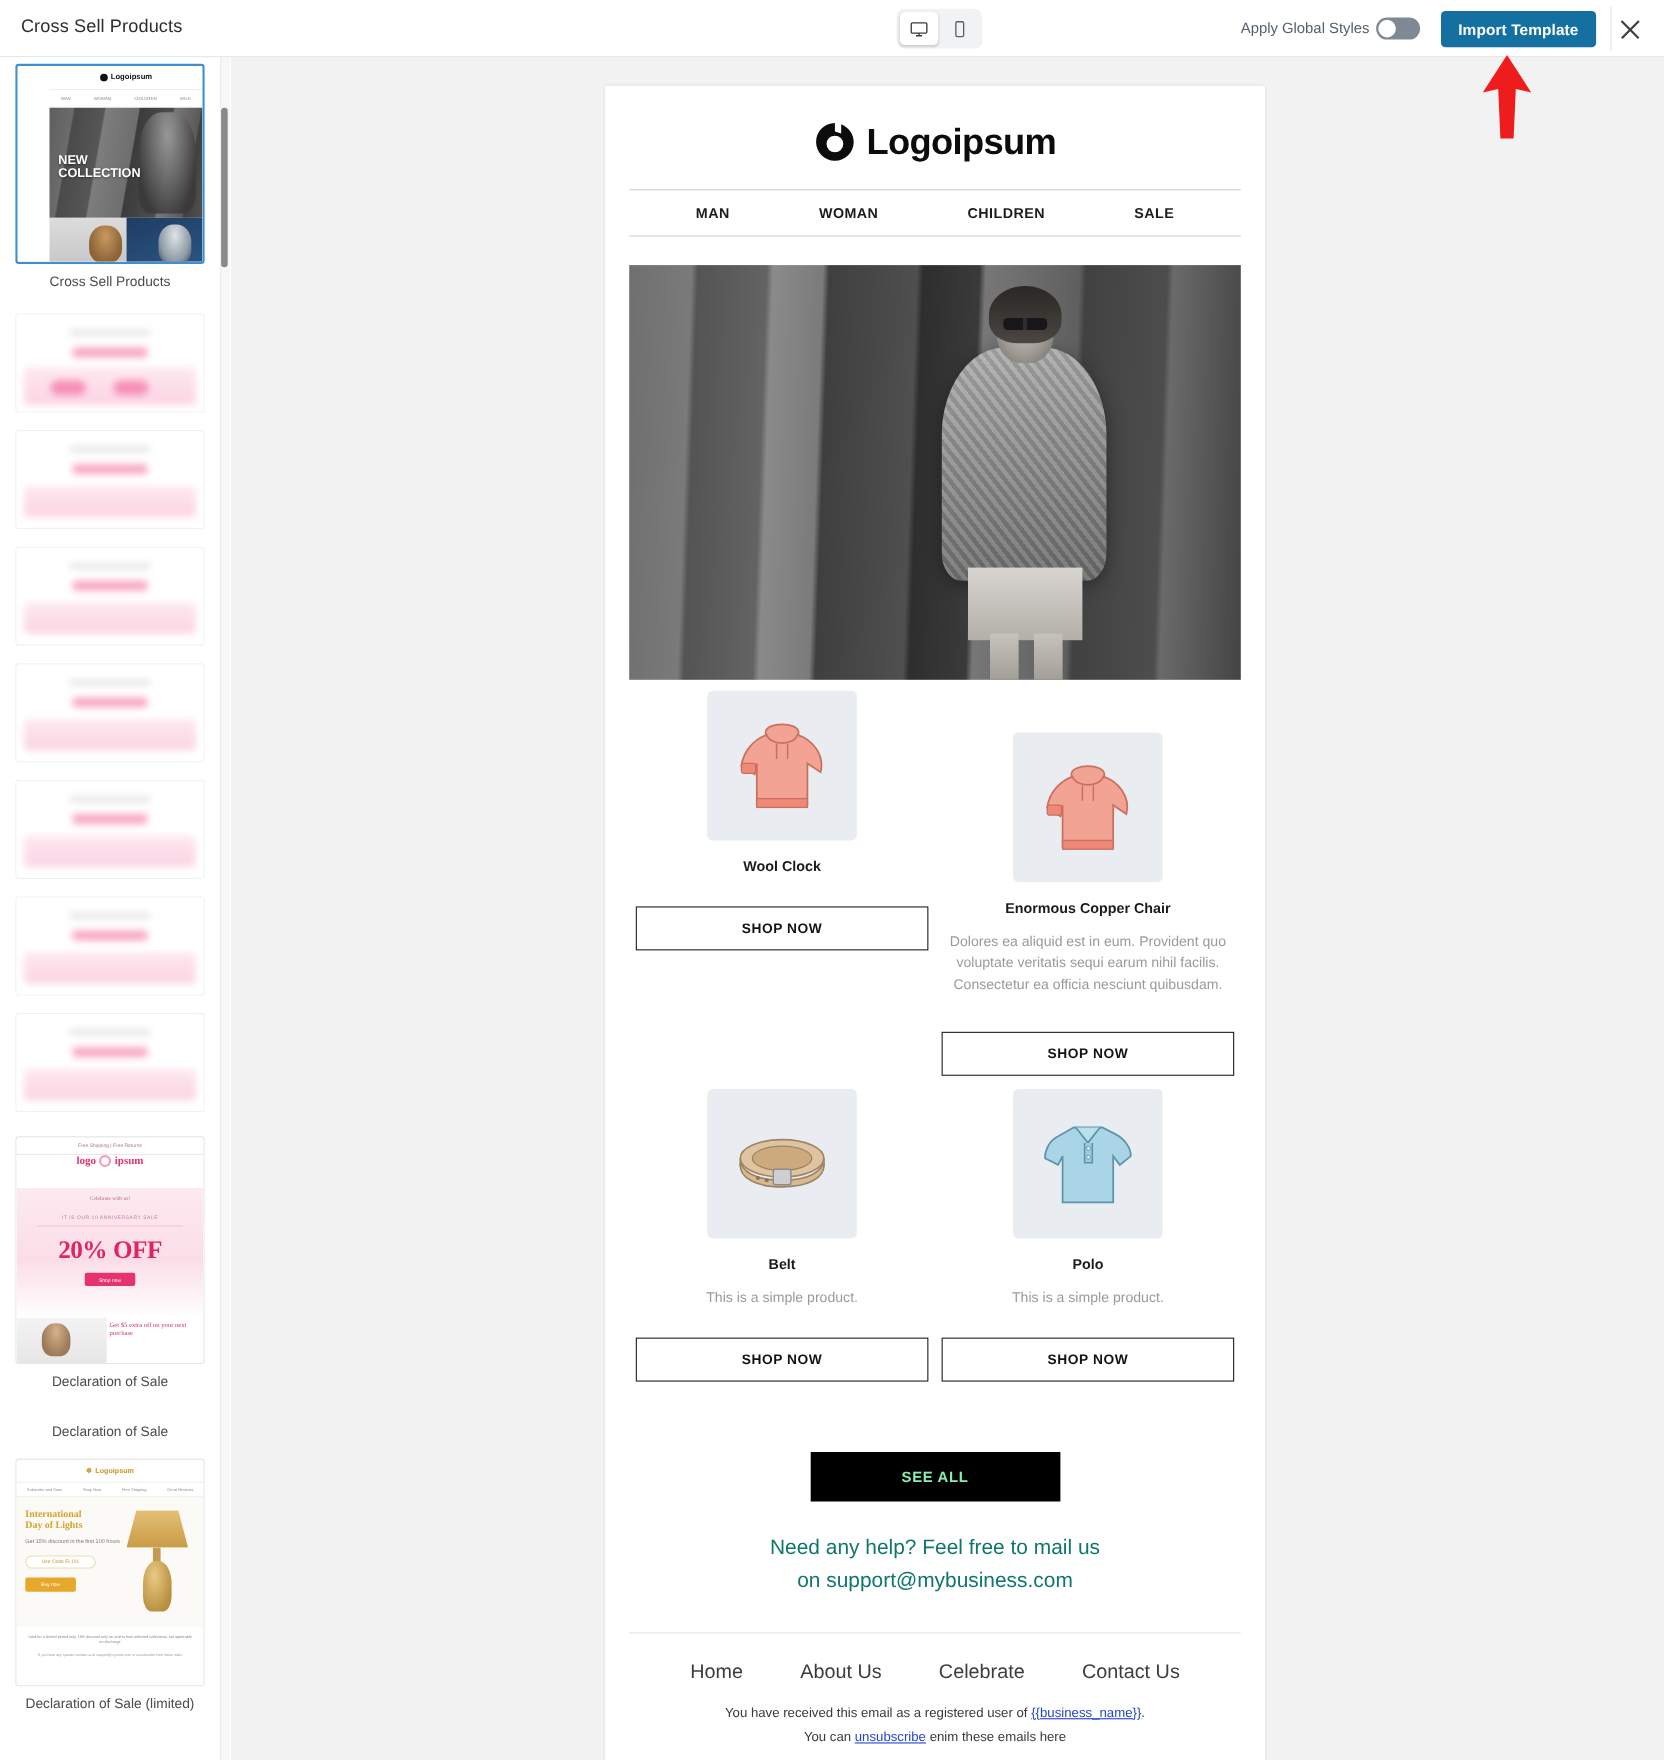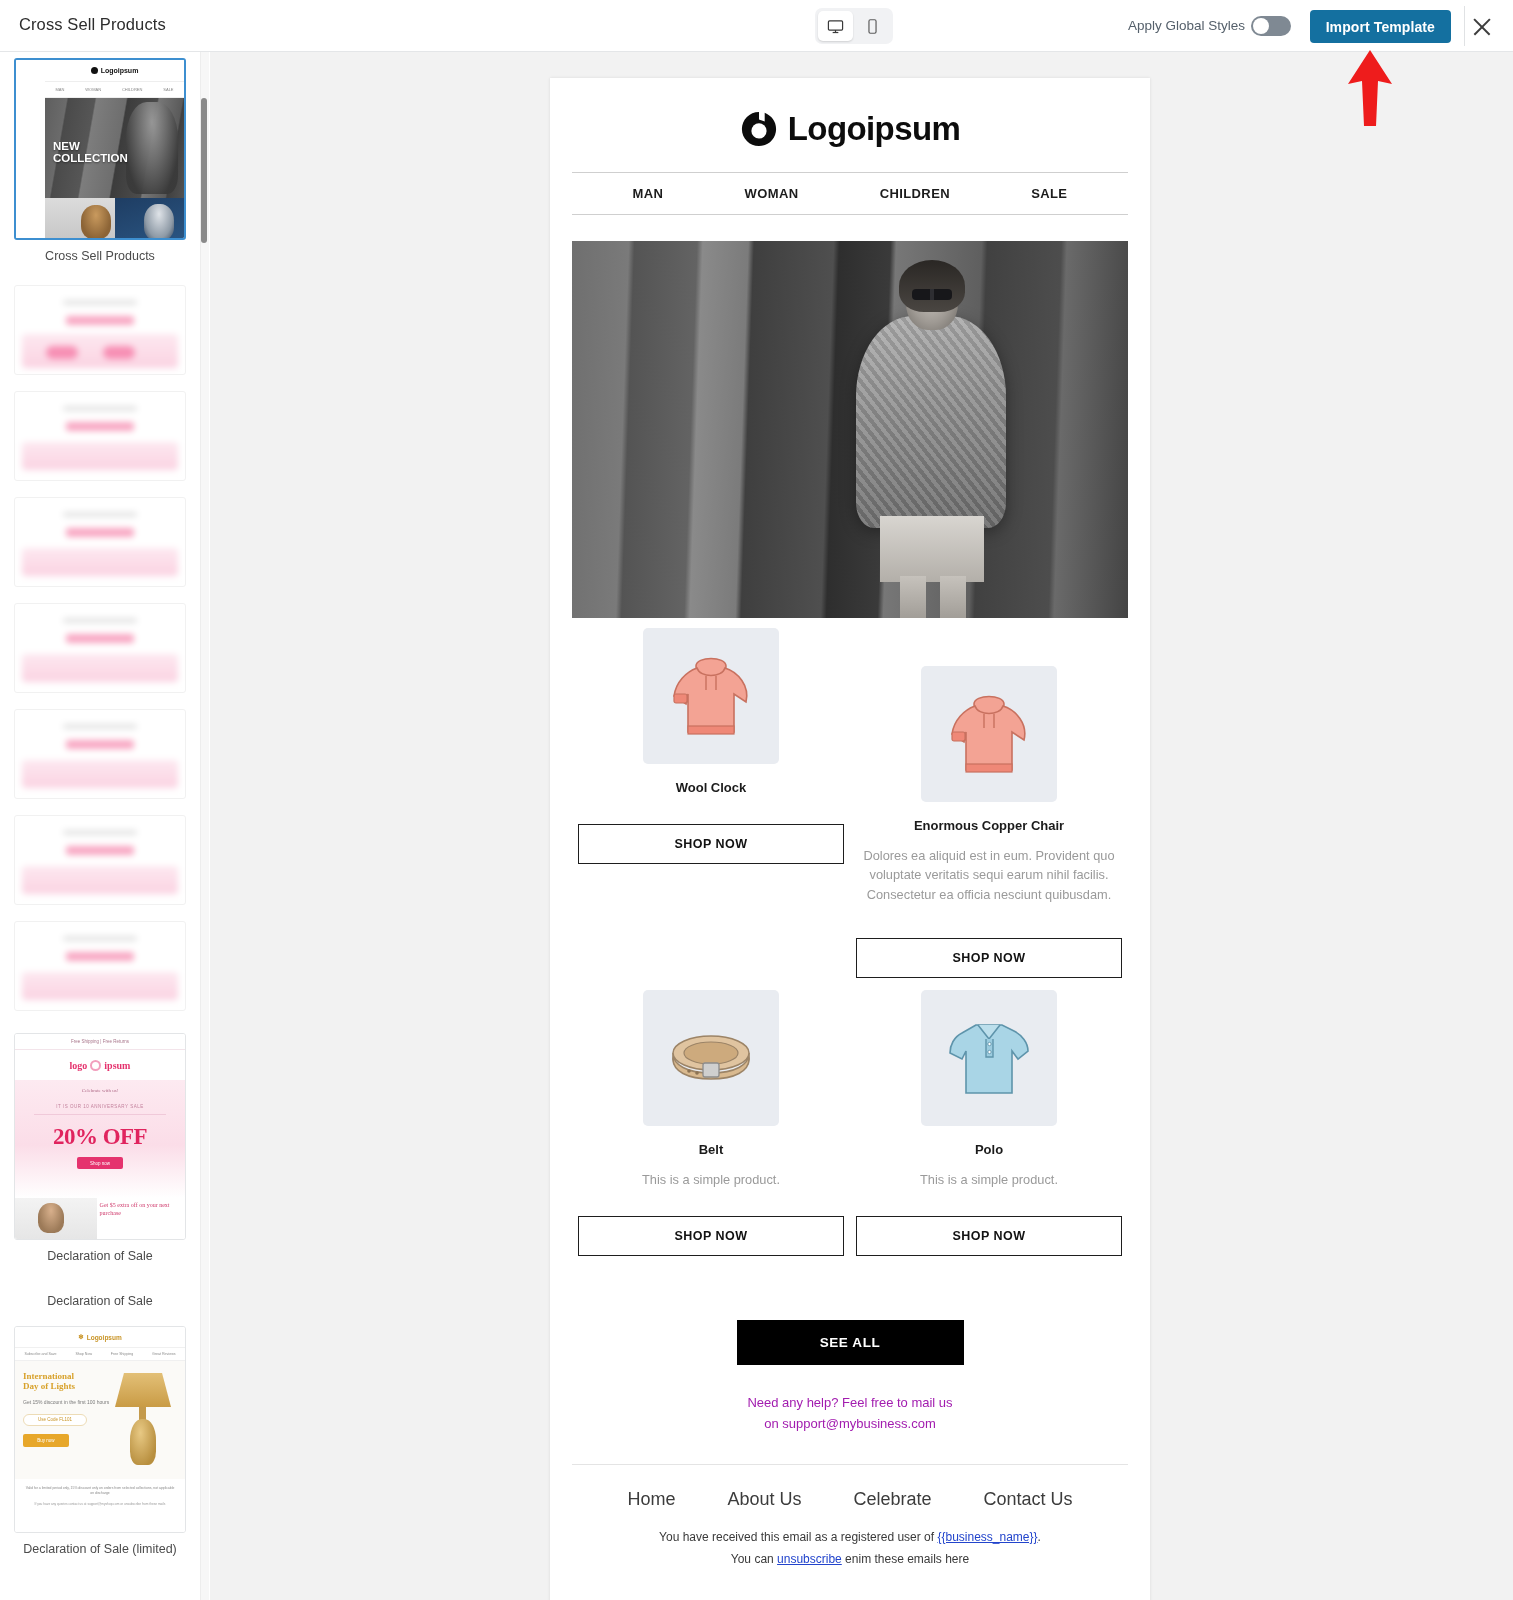--- a/index.html
+++ b/index.html
@@ -188,21 +188,21 @@
     background: linear-gradient(180deg,#fde8f0,#fbd3e2);
   }
   .bl-glass {
     position:absolute; width:32px; height:13px; border-radius:8px; background:#f78fb4;
   }
 
   
   .thumb-sale { height: 205px; position: relative; background: #fff; overflow: hidden; }
   .ts-top { height: 16px; display:flex; align-items:center; justify-content:center;
             font-size:4.5px; color:#a8758a; border-bottom:1px solid #f3e4ea; }
-  .ts-logo { height: 30px; display:flex; align-items:center; justify-content:center;
+  .ts-logo { height: 30px; display:flex; justify-content:center;
              gap:3px; font-size:10px; color:#e5336e; font-weight:bold;
              font-family:"Liberation Serif", serif; }
   .ts-logo .ring { width:11px; height:11px; border-radius:50%;
                    border:2.5px solid #f29fbd; display:inline-block; }
   .ts-body { height: 118px; position:relative;
              background: linear-gradient(180deg,#fdeaf1 0%,#fbdde8 55%,#ffffff 100%); }
   .ts-sub { text-align:center; font-size:5px; color:#b06a88; padding-top:8px;
             font-family:"Liberation Serif", serif; }
   .ts-sub2 { text-align:center; font-size:4.5px; color:#c27f9b; padding-top:6px;
              letter-spacing:.5px; border-bottom:1px solid #f0c9d9;
@@ -352,27 +352,27 @@
     border: 1px solid #1e1e1e; background: #fff;
     padding: 12px 0; font-size: 12.5px; font-weight: bold;
     color: #121212; letter-spacing: .5px; cursor: pointer;
     font-family: "Liberation Sans", sans-serif;
   }
   .pcol.offset .pimg { margin-top: 38px; }
 
   .seeall-wrap { text-align: center; padding: 64px 0 0; }
   .seeall {
     display: inline-block; width: 227px; padding: 15px 0;
-    background: #000; color: #ffffff; border: none; cursor: pointer;
+    background: #000; color: #86efac; border: none; cursor: pointer;
     font-size: 13.5px; font-weight: bold; letter-spacing: .6px;
     font-family: "Liberation Sans", sans-serif;
   }
 
   .help { text-align: center; padding: 28px 0 0; }
-  .help div { font-size: 13px; color: #a21caf; line-height: 1.6; }
+  .help div { font-size: 19px; color: #0f766e; line-height: 1.6; }
 
   .footdiv { border-top: 1px solid #e4e4e4; margin: 30px 0 0; }
   .flinks { display: flex; justify-content: center; gap: 52px; padding: 24px 0 0; }
   .flinks a { font-size: 18px; color: #3c3c3c; text-decoration: none; cursor: pointer; }
 
   .legal { text-align: center; padding: 20px 0 0; }
   .legal p { margin: 0 0 8px; font-size: 12px; color: #3a3a3a; }
   .legal a { color: #2244cc; text-decoration: underline; cursor: pointer; }
   .addr { text-align: center; padding: 38px 0 30px; font-size: 12px; color: #3a3a3a; }
 </style>

